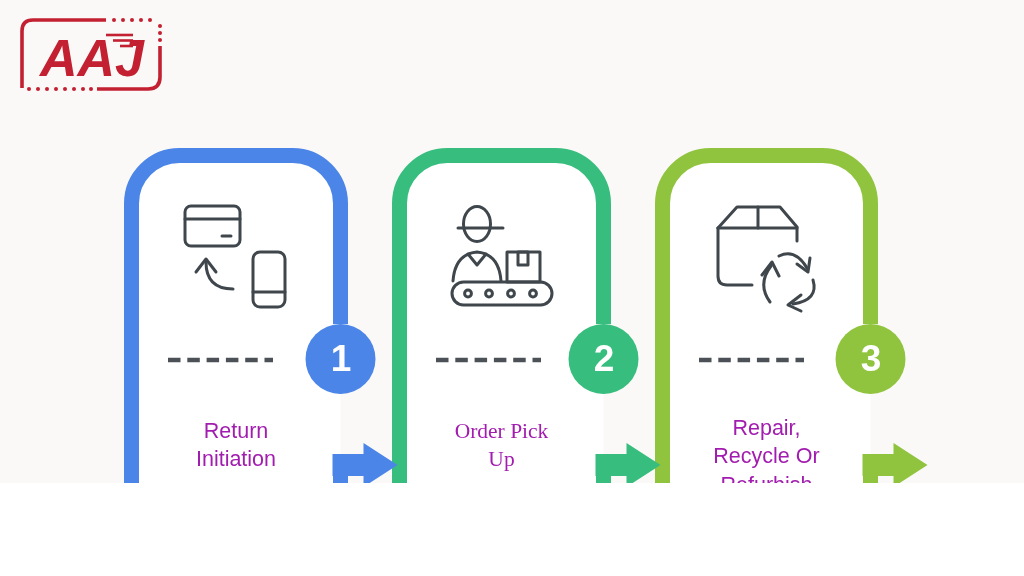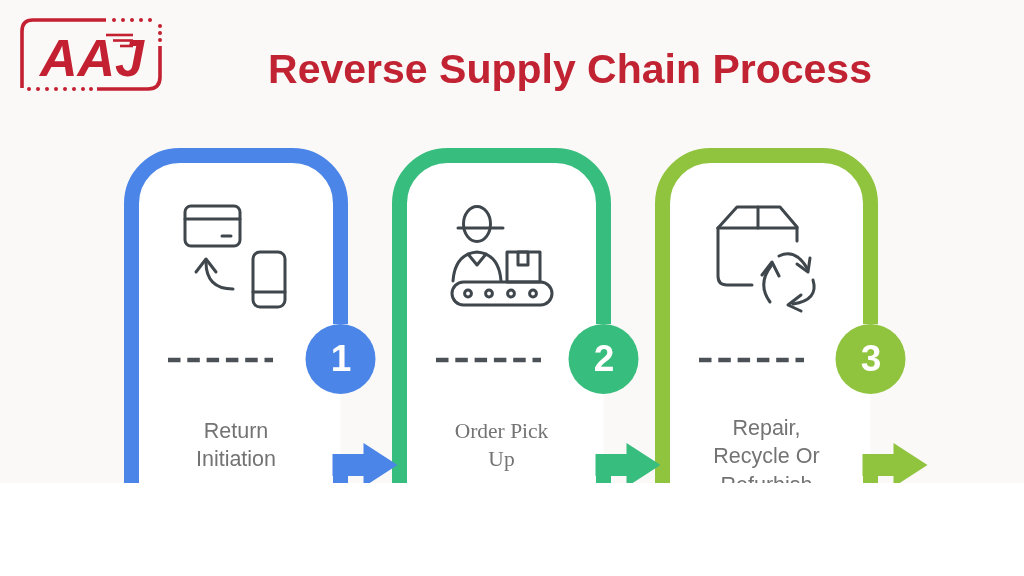--- a/index.html
+++ b/index.html
@@ -24,21 +24,21 @@
   .step-number{
     position:absolute;width:70px;height:70px;
     display:flex;align-items:center;justify-content:center;
     color:#ffffff;font-size:37px;font-weight:700;
   }
   .step-number.n1{left:306px;top:324px;}
   .step-number.n2{left:569px;top:324px;}
   .step-number.n3{left:836px;top:324px;}
   .step-label{
     position:absolute;top:417px;
-    text-align:center;color:#737373;
+    text-align:center;color:#a21caf;
     font-size:21.5px;line-height:1.32;
     white-space:pre-line;
   }
   .step-label.l1{left:124px;width:224px;}
   .step-label.l2{left:392px;width:219px;font-family:Liberation Serif, serif;}
   .step-label.l3{left:655px;width:223px;top:414px;}
 </style>
 </head>
 <body>
 
@@ -68,21 +68,20 @@
         <circle cx="81" cy="81" r="2"></circle>
     </g>
     <g stroke-width="2.6" stroke="#c32031">
       <line x1="96" y1="27" x2="123" y2="27"></line>
       <line x1="103" y1="32.5" x2="123" y2="32.5"></line>
       <line x1="110" y1="38" x2="123" y2="38"></line>
     </g>
     <text x="82" y="68" text-anchor="middle" font-size="52" font-weight="bold" font-style="italic" font-family="Liberation Sans, sans-serif" fill="#c32031">AAJ</text>
   </svg>
 
-  <div class="page-title">Reverse Supply Chain Process</div>
 
   <svg class="diagram-svg" width="1024" height="576" viewBox="0 0 1024 576">
 
     <g>
       <path fill="#ffffff" stroke-width="15" d="M340.5 324 L340.5 203.5 A48 48 0 0 0 292.5 155.5 L179.5 155.5 A48 48 0 0 0 131.5 203.5
                L131.5 489.5 A48 48 0 0 0 179.5 537.5 L296.5 537.5 A44 44 0 0 0 340.5 493.5 L340.5 465" stroke="#4b85e8"></path>
       <line x1="168" y1="360" x2="273" y2="360" stroke-width="4.5" stroke-dasharray="12.5 6.8" stroke="#4b5157"></line>
       <g fill="none" stroke-width="3" stroke-linecap="round" stroke-linejoin="round" stroke="#3f474d">
         <rect x="185" y="206" width="55" height="40" rx="6"></rect>
         <line x1="185" y1="219" x2="240" y2="219"></line>

